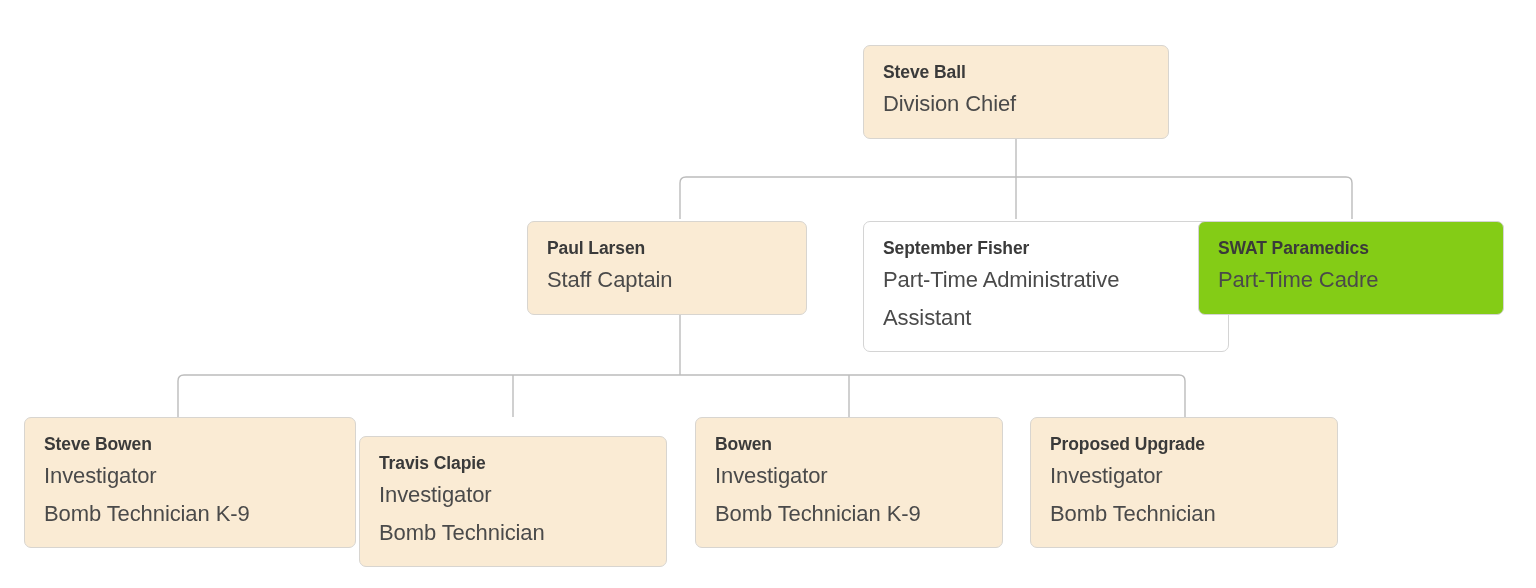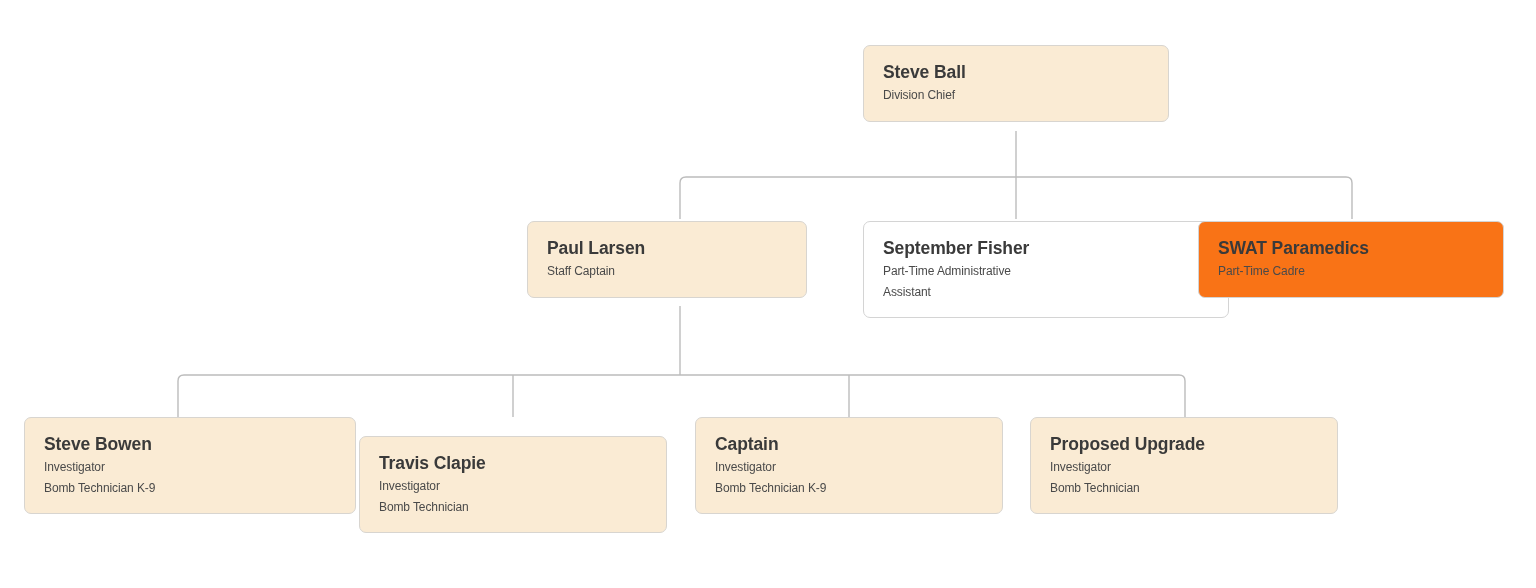--- a/index.html
+++ b/index.html
@@ -34,33 +34,33 @@
     border: 1px solid #d8d5d0;
     background: #faebd4;
     padding: 14px 25px 15px 19px;
     z-index: 2;
   }
   .node.plain {
     background: #ffffff;
     border-color: #d4d4d4;
   }
   .node.muted {
-    background: #f97316;
+    background: #84cc16;
     border-color: #d4d4d4;
   }
   .node-name {
     font-size: 17.5px;
     font-weight: bold;
     color: #3a3a3a;
     line-height: 1.45;
     letter-spacing: -0.1px;
     white-space: nowrap;
   }
   .node-line {
-    font-size: 12px;
+    font-size: 22px;
     font-weight: normal;
     color: #4a4a4a;
     line-height: 1.69;
     letter-spacing: -0.1px;
   }
 </style>
 </head>
 <body>
 
 <div id="chart-root">
@@ -110,21 +110,21 @@
     <div class="node-line">Bomb Technician K-9</div>
   </div>
 
   <div class="node" style="left:359px; top:436px; width:308px;">
     <div class="node-name">Travis Clapie</div>
     <div class="node-line">Investigator</div>
     <div class="node-line">Bomb Technician</div>
   </div>
 
   <div class="node" style="left:695px; top:417px; width:308px;">
-    <div class="node-name">Captain</div>
+    <div class="node-name">Bowen</div>
     <div class="node-line">Investigator</div>
     <div class="node-line">Bomb Technician K-9</div>
   </div>
 
   <div class="node" style="left:1030px; top:417px; width:308px;">
     <div class="node-name">Proposed Upgrade</div>
     <div class="node-line">Investigator</div>
     <div class="node-line">Bomb Technician</div>
   </div>
 

